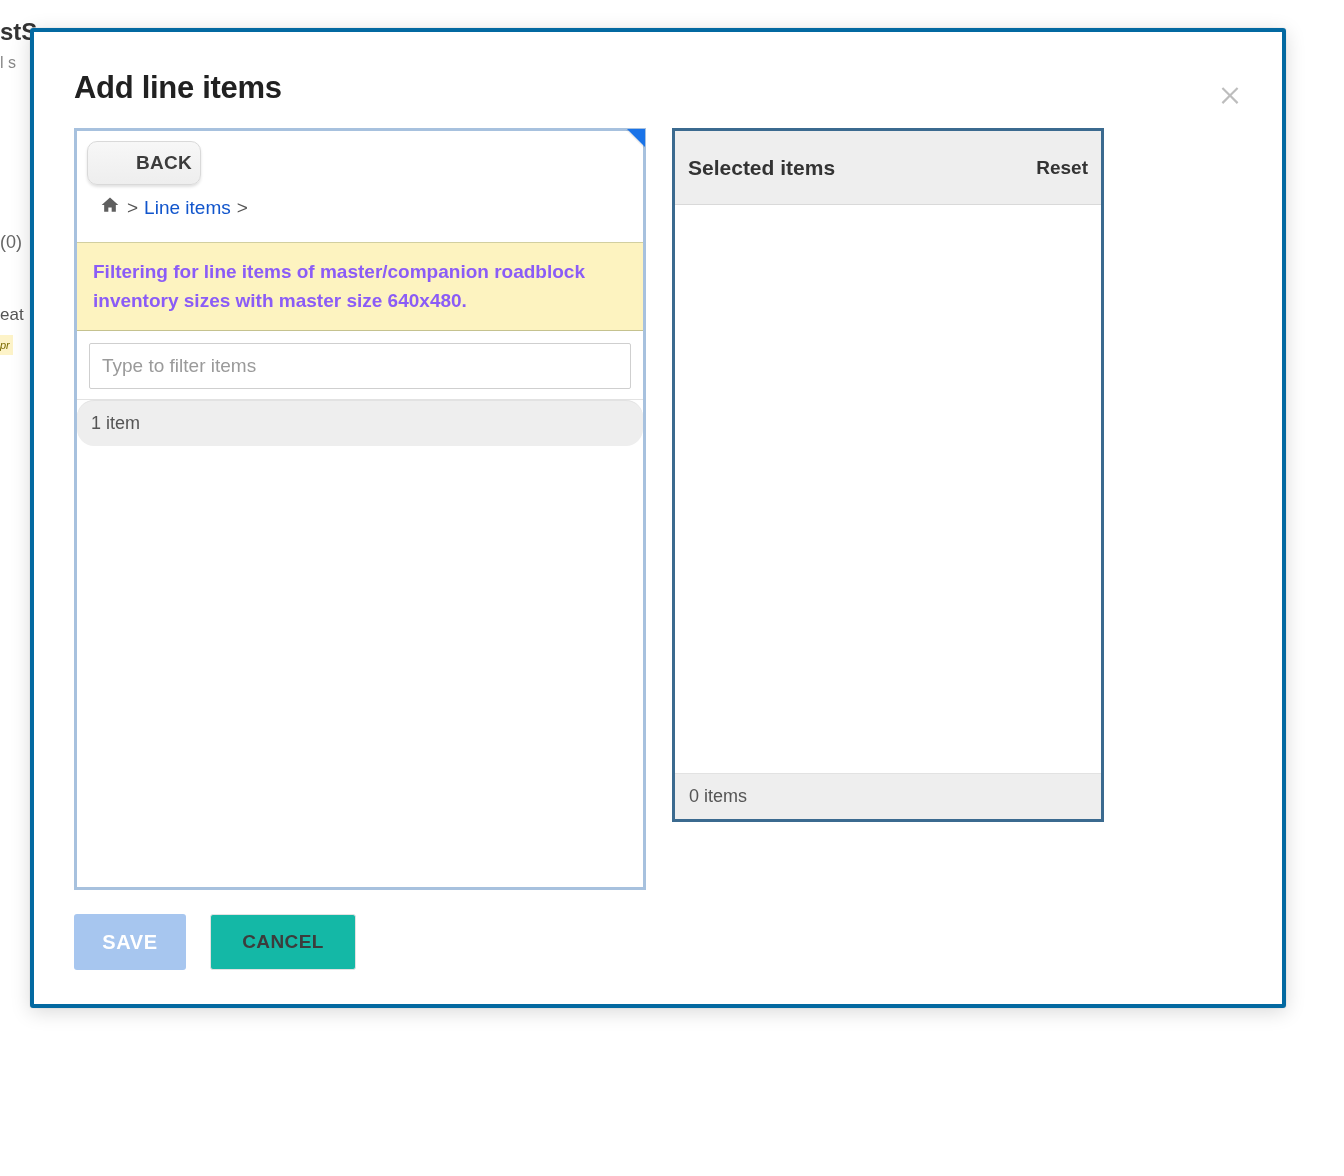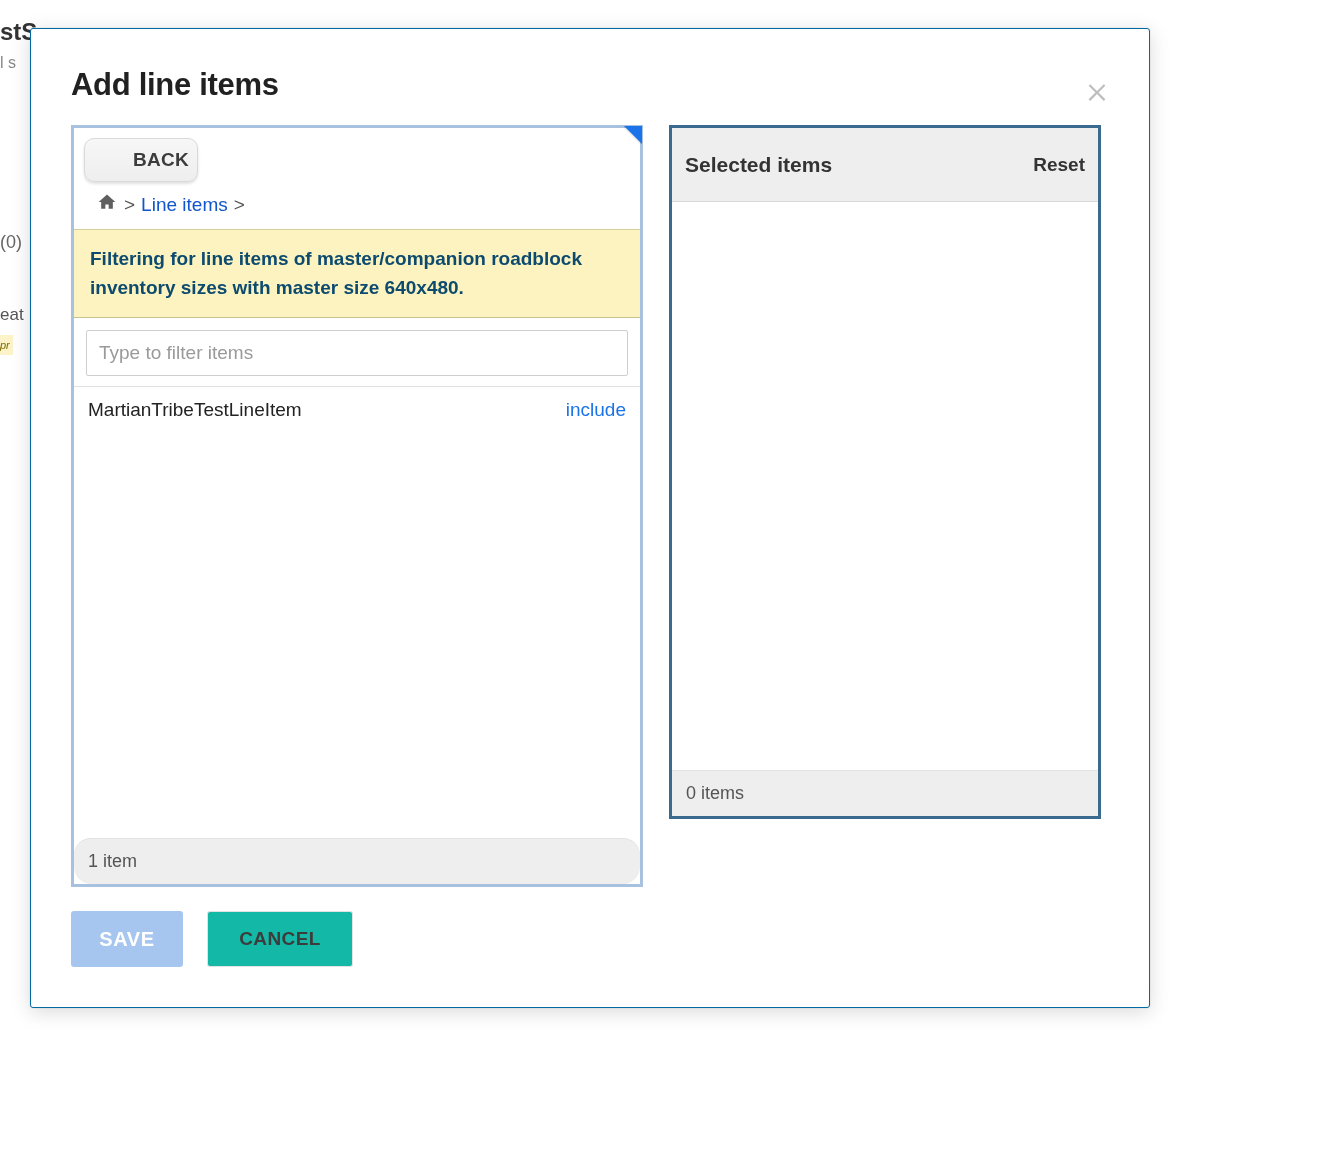--- a/index.html
+++ b/index.html
@@ -28,24 +28,24 @@
     .bg-frag.title { font-size: 24px; font-weight: 600; color: #333; padding-top: 18px; padding-left: 0; }
     .bg-frag.sub { font-size: 16px; color: #888; padding-top: 8px; }
     .bg-frag.zero { font-size: 18px; color: #666; padding-top: 160px; }
     .bg-frag.eat { font-size: 17px; color: #555; padding-top: 52px; }
     .bg-frag.pr { font-size: 11px; color: #7a6a00; background: #fdf3c8; padding: 4px 3px 4px 0; margin-top: 10px; display: inline-block; font-style: italic; }
 
     .modal {
       position: absolute;
       top: 28px;
       left: 30px;
-      width: 1120px;
+      width: 1256px;
       height: 980px;
       background: #fff;
-      border: 1px solid #0369a1;
+      border: 4px solid #0369a1;
       border-radius: 3px;
       box-shadow: 0 4px 20px rgba(0,0,0,0.15), 0 0 0 1px rgba(0,0,0,0.03);
       padding: 38px 40px 30px 40px;
     }
     .modal-title {
       font-size: 31px;
       font-weight: 600;
       color: #212121;
       letter-spacing: -0.3px;
     }
@@ -112,28 +112,28 @@
       align-items: center;
       gap: 6px;
       font-size: 19px;
       color: #444;
     }
     .crumbs svg { width: 22px; height: 20px; fill: #5f5f5f; cursor: pointer; }
     .crumbs .sep { color: #555; }
     .crumbs .link { color: #1155cc; cursor: pointer; }
 
     .filter-banner {
-      margin-top: 12px;
+      margin-top: 22px;
       background: #fdf3c0;
       border-top: 1px solid #d2cfa0;
       border-bottom: 1px solid #c5c28f;
       padding: 14px 16px 14px 16px;
       font-size: 19px;
       font-weight: 600;
-      color: #0c4a6e;
+      color: #8b5cf6;
       line-height: 1.55;
     }
 
     .filter-input-wrap {
       padding: 12px 12px 10px 12px;
       border-bottom: 1px solid #e2e2e2;
     }
     .filter-input {
       width: 100%;
       height: 46px;
@@ -277,26 +277,20 @@
         <span class="link">Line items</span>
         <span class="sep">&gt;</span>
       </div>
 
       <div class="filter-banner">Filtering for line items of master/companion roadblock inventory sizes with master size 640x480.</div>
 
       <div class="filter-input-wrap">
         <input class="filter-input" type="text" placeholder="Type to filter items" style="">
       </div>
 
-      <div class="items-list">
-        <div class="item-row">
-          <span class="item-name">MartianTribeTestLineItem</span>
-          <span class="include-link">include</span>
-        </div>
-      </div>
 
       <div class="left-footer">1 item</div>
     </div>
 
     <div class="right-panel">
       <div class="right-header">
         <span class="right-title">Selected items</span>
         <span class="reset-link">Reset</span>
       </div>
       <div class="right-body"></div>

